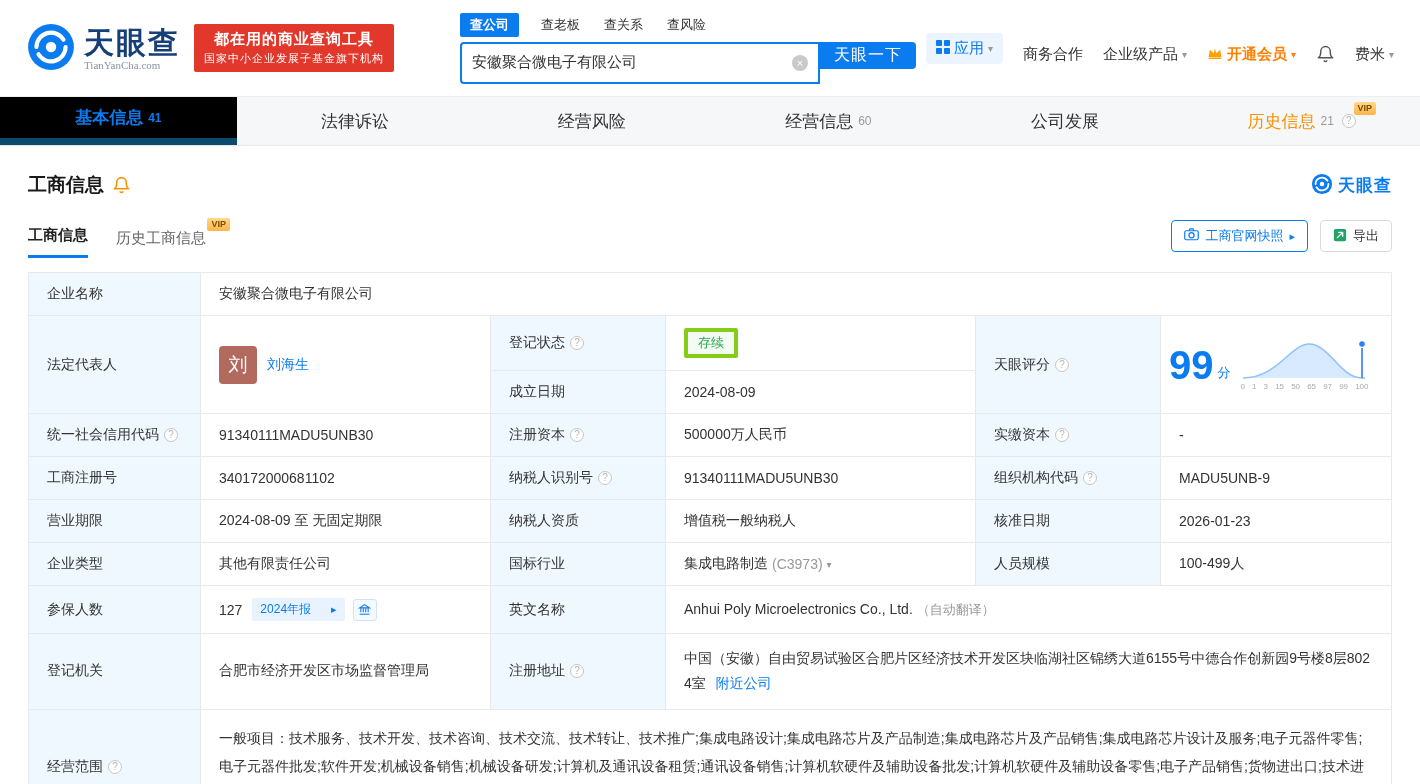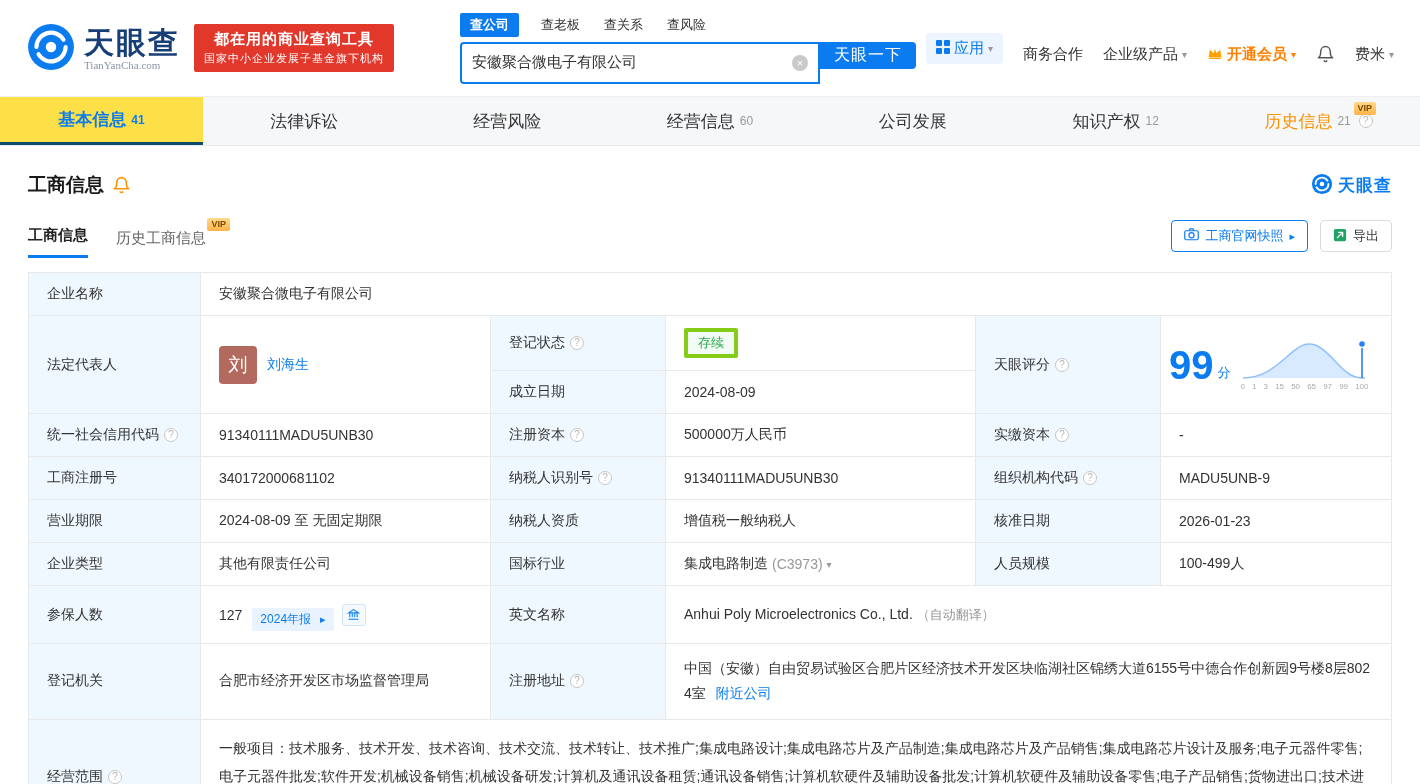--- a/index.html
+++ b/index.html
@@ -30,21 +30,21 @@
   .top-menu { margin-left: auto; display: flex; align-items: flex-end; gap: 20px; font-size: 15px; color: #333; white-space: nowrap; }
   .menu-item { cursor: pointer; display: flex; align-items: center; gap: 4px; }
   .apps-pill { background: #ecf4ff; color: #0a7cf0; padding: 6px 10px; border-radius: 4px; }
   .caret { font-size: 10px; color: #999; }
   .vip-entry { color: #ff8000; font-weight: bold; }
   .vip-entry .caret { color: #ff8000; }
 
   
   .nav-tabs { display: flex; background: #f6f7f9; border-top: 1px solid #efefef; border-bottom: 1px solid #e8e8e8; height: 50px; }
   .tab { flex: 1; display: flex; align-items: center; justify-content: center; font-size: 17px; color: #333; cursor: pointer; position: relative; gap: 3px; }
-  .tab.active { background: #fde047; color: #0a7cf0; font-weight: bold; border-bottom: 3px solid #0c4a6e; }
+  .tab.active { background: #000000; color: #0a7cf0; font-weight: bold; border-bottom: 7px solid #0c4a6e; }
   .tab sup { font-size: 12px; color: #999; margin-left: 2px; }
   .tab.active sup { color: #0a7cf0; }
   .tab.history { color: #f79100; }
   .vip-badge { display: inline-block; background: linear-gradient(#ffd98c, #ffb44a); color: #7a4c00; font-size: 9px; font-weight: bold; padding: 1px 4px; border-radius: 2px; line-height: 1.2; }
   .tab .vip-badge { position: absolute; top: 5px; right: 44px; }
   .help-icon { display: inline-block; width: 14px; height: 14px; border: 1px solid #c5c5c5; color: #b5b5b5; border-radius: 50%; font-size: 10px; line-height: 12px; text-align: center; margin-left: 5px; cursor: pointer; background: #fff; vertical-align: 1px; }
 
   
   main { padding: 0 28px; }
   .section-head { display: flex; align-items: center; margin-top: 26px; }
@@ -72,21 +72,21 @@
   .avatar { width: 38px; height: 38px; background: #b36a5e; color: #fff; border-radius: 4px; display: flex; align-items: center; justify-content: center; font-size: 19px; flex: none; }
   a.link { color: #0a7cf0; cursor: pointer; }
   .badge-green { display: inline-block; border: 4px solid #84cc16; background: #f2fcf4; color: #2fa84f; font-size: 13px; padding: 2px 10px; border-radius: 2px; line-height: 1.4; }
   .score-cell { padding: 4px 8px !important; }
   .score-wrap { display: flex; align-items: center; gap: 4px; }
   .score-num { font-size: 40px; font-weight: bold; color: #0a7cf0; line-height: 1; }
   .score-unit { font-size: 13px; color: #0a7cf0; margin-top: 16px; }
   .score-chart { display: flex; flex-direction: column; margin-left: 4px; }
   .score-ticks { display: flex; justify-content: space-between; font-size: 8px; color: #aaa; width: 132px; padding: 0 2px; }
   .gray { color: #999; }
-  .tag-blue { display: inline-flex; align-items: center; gap: 9px; background: #e8f3ff; color: #0a7cf0; font-size: 12px; padding: 3px 8px; border-radius: 2px; cursor: pointer; margin-left: 10px; margin-top: 10px; }
+  .tag-blue { display: inline-flex; align-items: center; gap: 20px; background: #e8f3ff; color: #0a7cf0; font-size: 12px; padding: 3px 8px; border-radius: 2px; cursor: pointer; margin-left: 10px; }
   .icon-box { display: inline-flex; align-items: center; justify-content: center; width: 24px; height: 22px; border: 1px solid #cfe3fb; border-radius: 3px; background: #f4faff; cursor: pointer; margin-left: 8px; vertical-align: middle; }
   .industry-wrap { display: flex; align-items: center; gap: 4px; cursor: pointer; }
   .scope-cell { line-height: 2.05; padding: 14px 18px !important; }
   .addr-cell { line-height: 1.8; }
   .inline-flex { display: inline-flex; align-items: center; }
 </style>
 </head>
 <body>
 
 <header class="top-header">
@@ -176,24 +176,20 @@
   </div>
   <div class="tab">
     <span>经营风险</span>
   </div>
   <div class="tab">
     <span>经营信息</span>
       <sup>60</sup>
   </div>
   <div class="tab">
     <span>公司发展</span>
-  </div>
-  <div class="tab">
-    <span>知识产权</span>
-      <sup>12</sup>
   </div>
   <div class="tab history">
     <span class="vip-badge">VIP</span>
     <span>历史信息</span>
       <sup>21</sup>
     <span class="help-icon">?</span>
   </div>
 </nav>
 
 <main>

